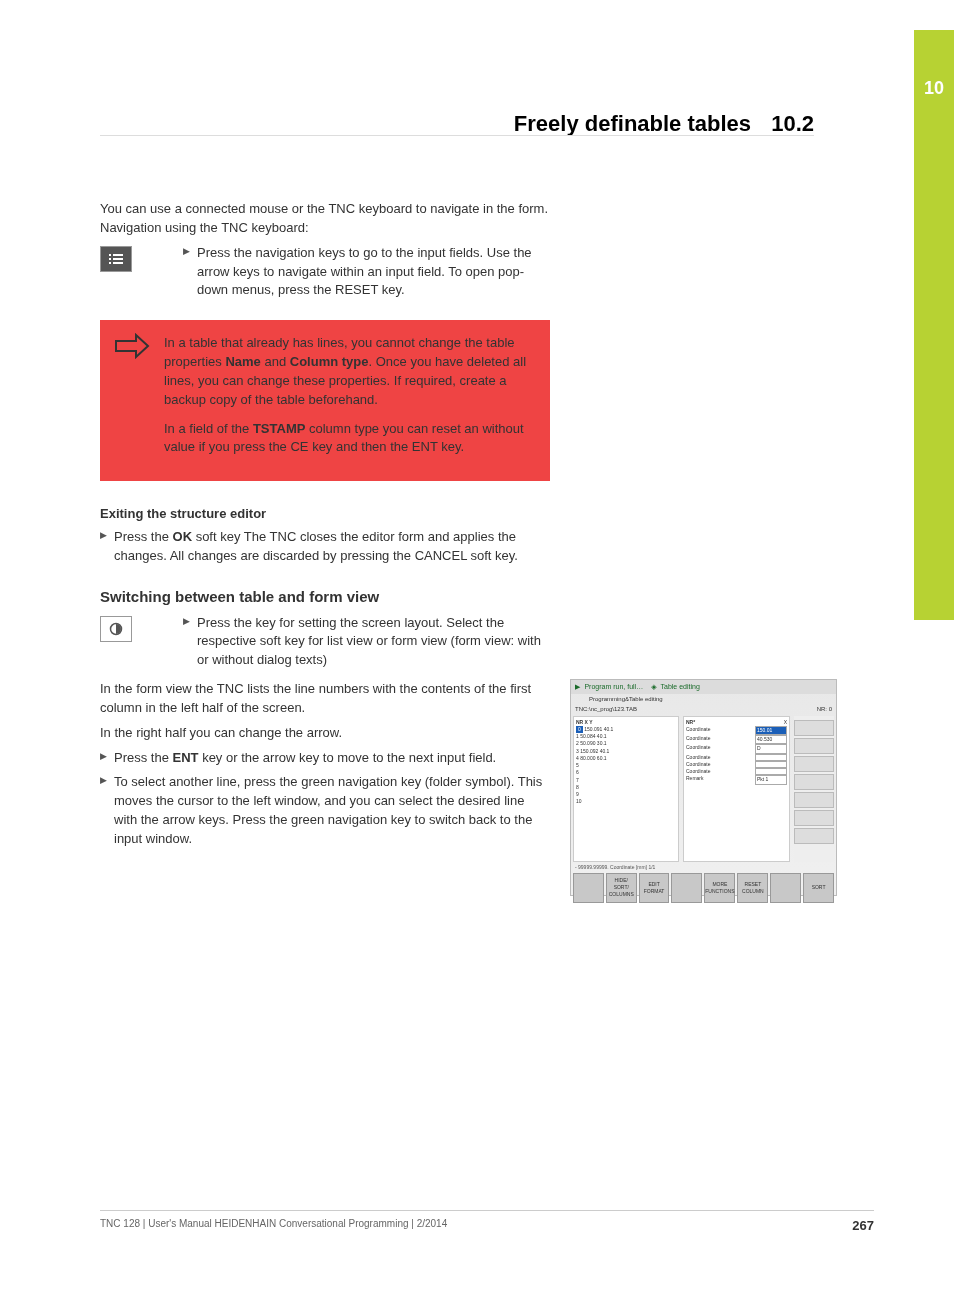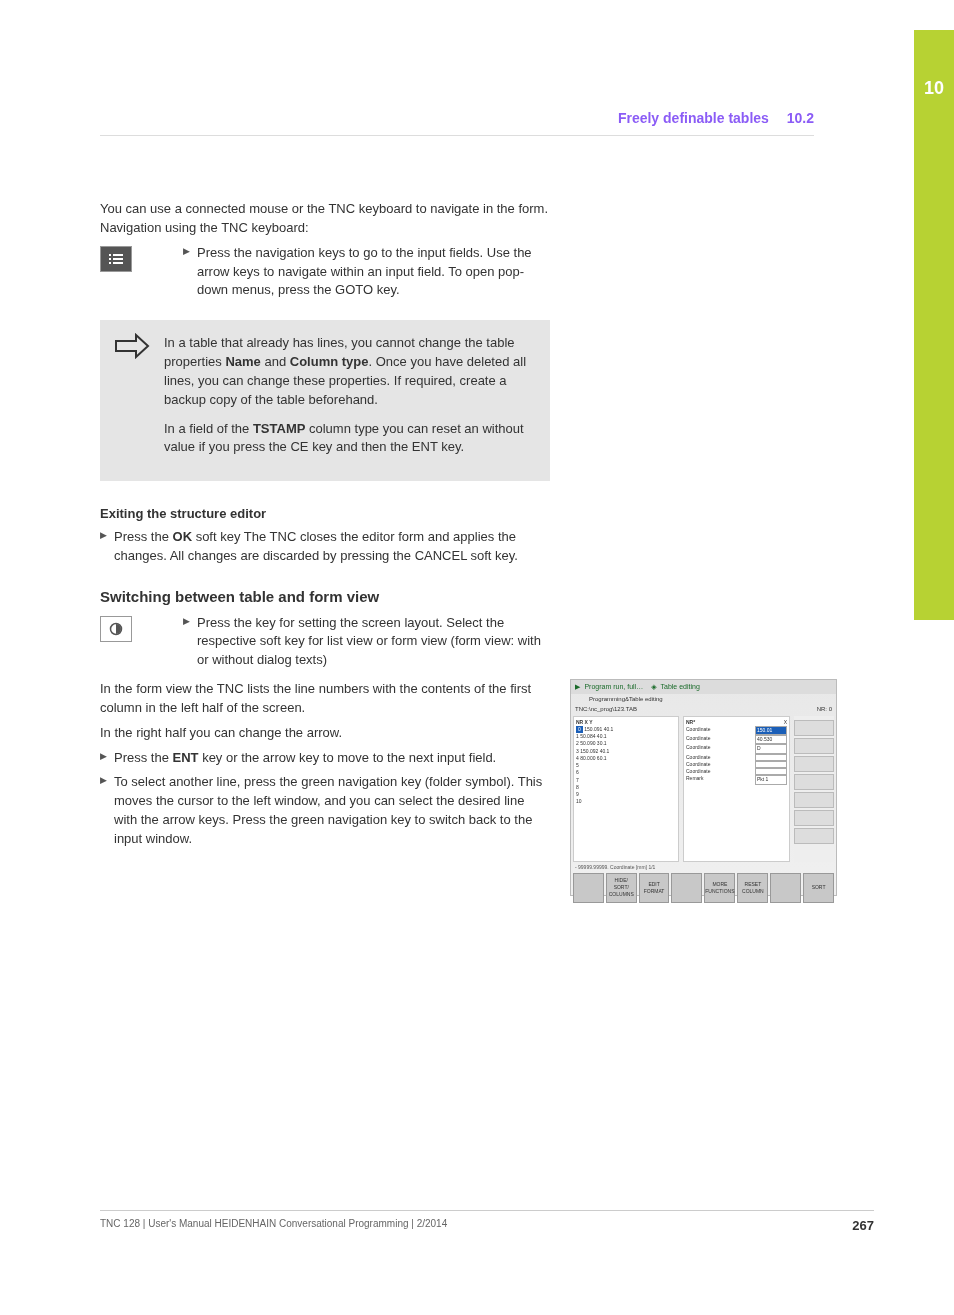--- a/index.html
+++ b/index.html
@@ -26,22 +26,22 @@
       font-weight: bold;
       font-size: 18px;
       text-align: center;
       margin-top: 45px;
     }
     .header-line {
       position: absolute;
       right: 140px;
       top: 108px;
       text-align: center;
-      color: #8b5cf6;
-      font-size: 14px;
+      color: #000000;
+      font-size: 22px;
     }
     .header-line .title { font-weight: bold; }
     .header-line .section-num { margin-left: 14px; font-weight: bold; }
     .header-rule {
       position: absolute;
       left: 100px; right: 140px;
       top: 135px;
       height: 1px;
       background: #ddd;
     }
@@ -73,21 +73,21 @@
     .indent-block .bullet-body { flex: 1; position: relative; }
     .indent-block .bullet-body::before {
       content: "▶";
       position: absolute;
       left: -14px;
       top: 1px;
       font-size: 9px;
       color: #555;
     }
     .note-box {
-      background: #e5e5e5;
+      background: #ef4444;
       display: flex;
       padding: 14px 18px 14px 14px;
       margin-top: 20px;
       margin-bottom: 24px;
     }
     .note-box .arrow {
       font-size: 28px;
       width: 50px;
       flex-shrink: 0;
       margin-top: -4px;
@@ -172,21 +172,21 @@
     <div class="icon-box">
       <svg width="14" height="12">
           <rect x="0" y="1" width="2" height="2" fill="#fff"></rect>
           <rect x="4" y="1" width="10" height="2" fill="#fff"></rect>
           <rect x="0" y="5" width="2" height="2" fill="#fff"></rect>
           <rect x="4" y="5" width="10" height="2" fill="#fff"></rect>
           <rect x="0" y="9" width="2" height="2" fill="#fff"></rect>
           <rect x="4" y="9" width="10" height="2" fill="#fff"></rect>
         </svg>
     </div>
-    <div class="bullet-body">Press the navigation keys to go to the input fields. Use the arrow keys to navigate within an input field. To open pop-down menus, press the GOTO key.</div>
+    <div class="bullet-body">Press the navigation keys to go to the input fields. Use the arrow keys to navigate within an input field. To open pop-down menus, press the RESET key.</div>
   </div>
 
   <div class="note-box">
     <div class="arrow">
       <svg width="36" height="26">
           <path d="M2 8 h20 v-6 l12 11 -12 11 v-6 h-20 z" fill="none" stroke="#333" stroke-width="2"></path>
         </svg>
     </div>
     <div class="note-text">
       <p><span>In a table that already has lines, you cannot change the table properties </span><b>Name</b><span> and </span><b>Column type</b><span>. Once you have deleted all lines, you can change these properties. If required, create a backup copy of the table beforehand.</span></p>

